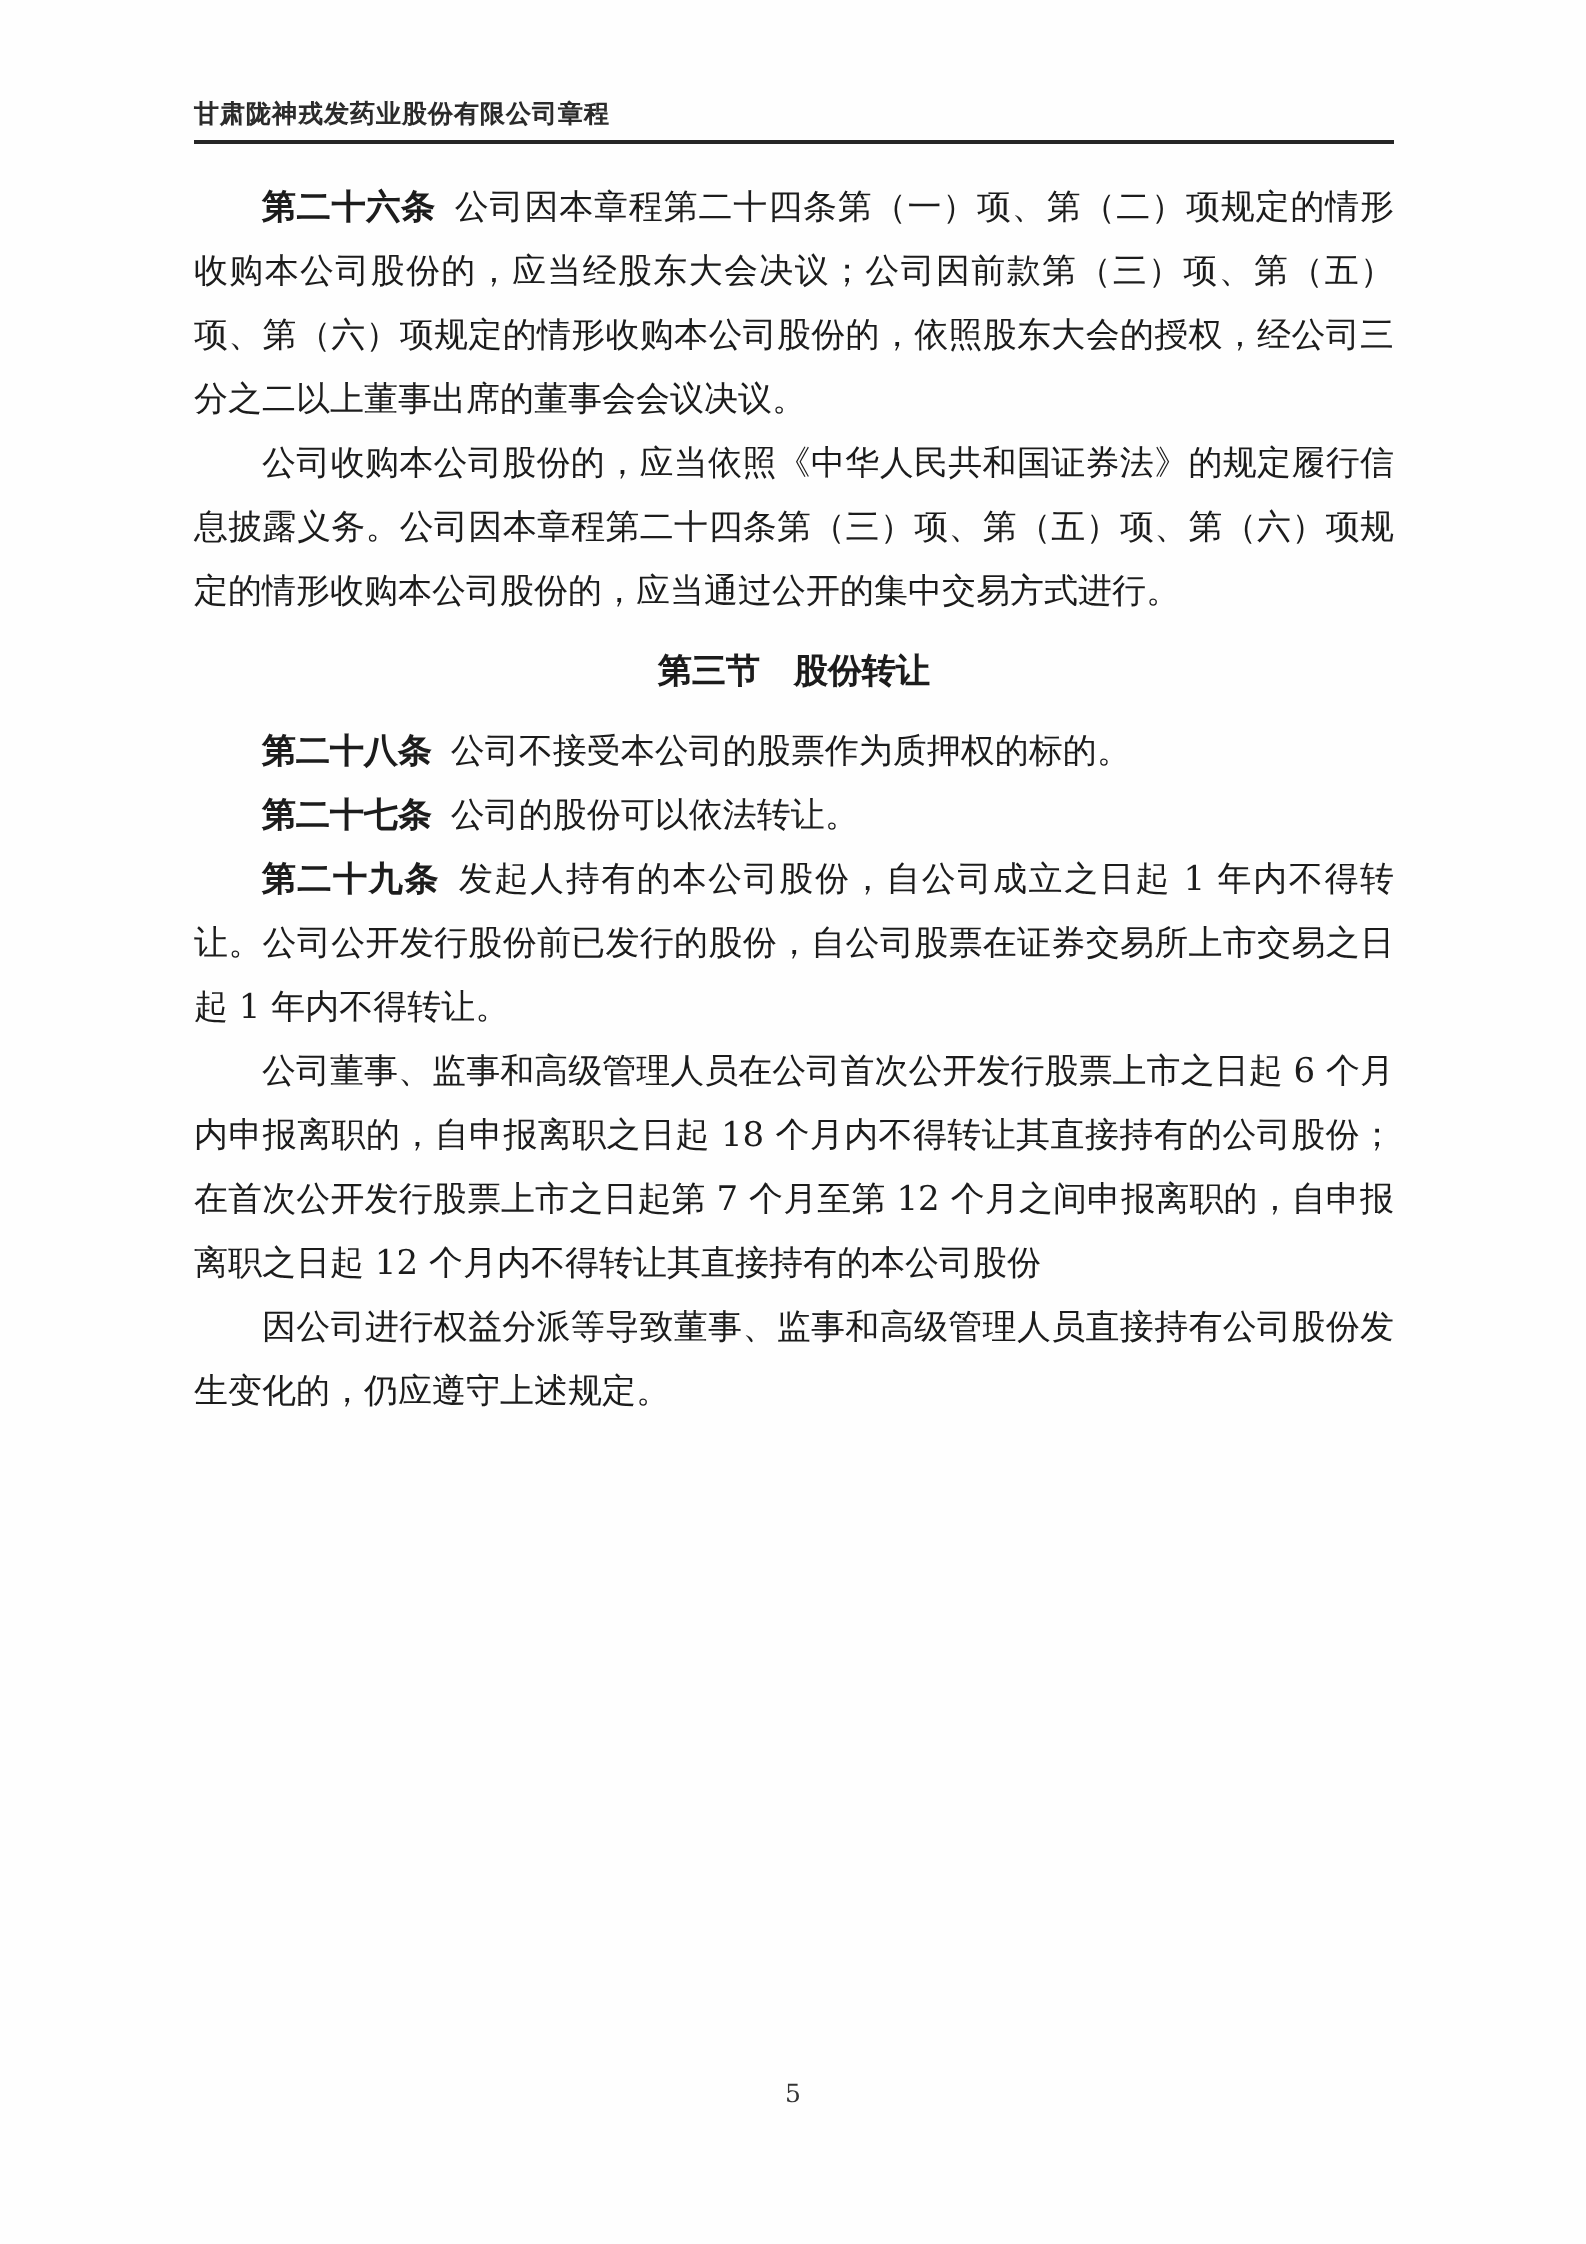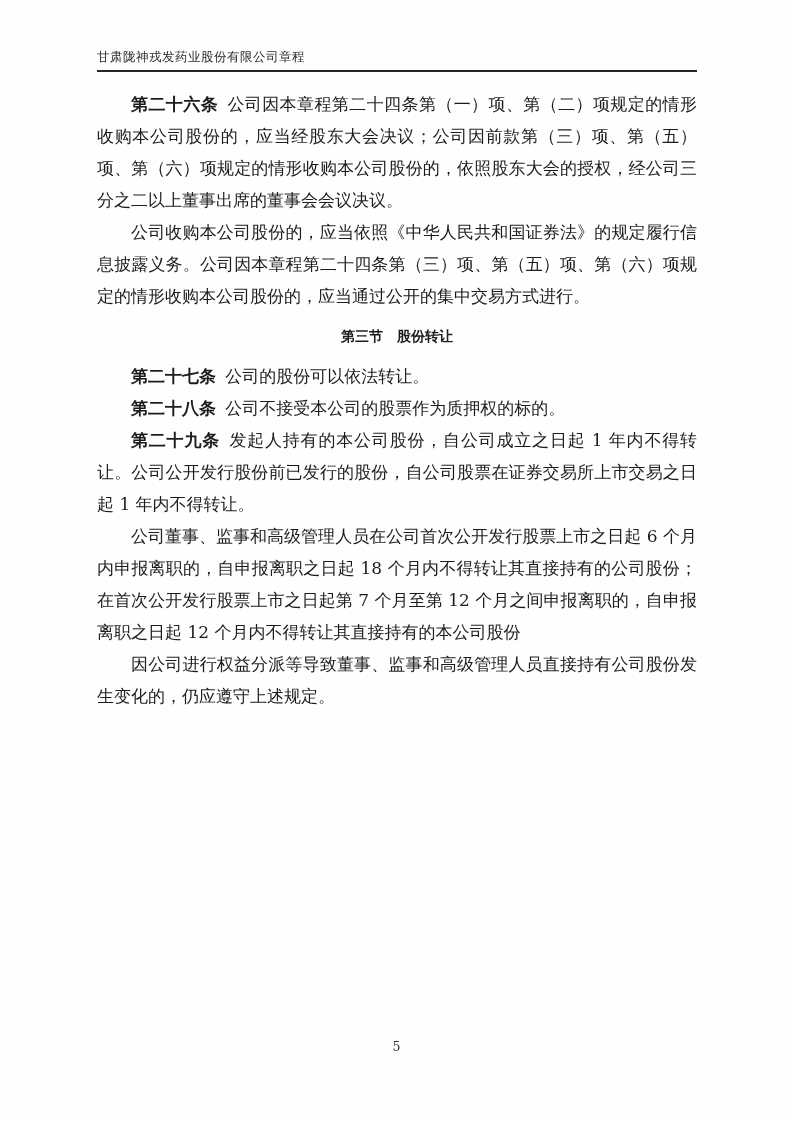--- a/index.html
+++ b/index.html
@@ -21,20 +21,21 @@
     left: 97px;
     top: 46px;
     width: 600px;
     padding-bottom: 4px;
     border-bottom: 2px solid #262626;
   }
   .header-title {
     font-size: 12.5px;
     letter-spacing: 0.5px;
     color: #2b2b2b;
+    font-weight: bold;
   }
   .page-body {
     position: absolute;
     left: 97px;
     top: 88px;
     width: 600px;
     font-size: 17px;
     line-height: 32px;
     text-align: justify;
   }
@@ -43,21 +44,21 @@
     text-indent: 2em;
   }
   .article-label {
     font-weight: bold;
   }
   .article-label:not(:empty) {
     margin-right: 0.55em;
   }
   .section-heading {
     margin: 8px 0;
-    font-size: 14px;
+    font-size: 17px;
     line-height: 32px;
     font-weight: bold;
     text-align: center;
     text-indent: 0;
   }
   .page-footer {
     position: absolute;
     left: 0;
     right: 0;
     top: 1036px;
@@ -84,25 +85,25 @@
     </p>
 
 
     <p class="para">
       <span class="article-label"></span><span>公司收购本公司股份的，应当依照《中华人民共和国证券法》的规定履行信息披露义务。公司因本章程第二十四条第（三）项、第（五）项、第（六）项规定的情形收购本公司股份的，应当通过公开的集中交易方式进行。</span>
     </p>
 
     <h2 class="section-heading">第三节　股份转让</h2>
 
     <p class="para">
-      <span class="article-label">第二十七条</span><span>公司的股份可以依法转让。</span>
+      <span class="article-label">第二十八条</span><span>公司不接受本公司的股票作为质押权的标的。</span>
     </p>
 
     <p class="para">
-      <span class="article-label">第二十八条</span><span>公司不接受本公司的股票作为质押权的标的。</span>
+      <span class="article-label">第二十七条</span><span>公司的股份可以依法转让。</span>
     </p>
 
     <p class="para">
       <span class="article-label">第二十九条</span><span>发起人持有的本公司股份，自公司成立之日起 1 年内不得转让。公司公开发行股份前已发行的股份，自公司股票在证券交易所上市交易之日起 1 年内不得转让。</span>
     </p>
 
 
     <p class="para">
       <span class="article-label"></span><span>公司董事、监事和高级管理人员在公司首次公开发行股票上市之日起 6 个月内申报离职的，自申报离职之日起 18 个月内不得转让其直接持有的公司股份；在首次公开发行股票上市之日起第 7 个月至第 12 个月之间申报离职的，自申报离职之日起 12 个月内不得转让其直接持有的本公司股份</span>
     </p>

